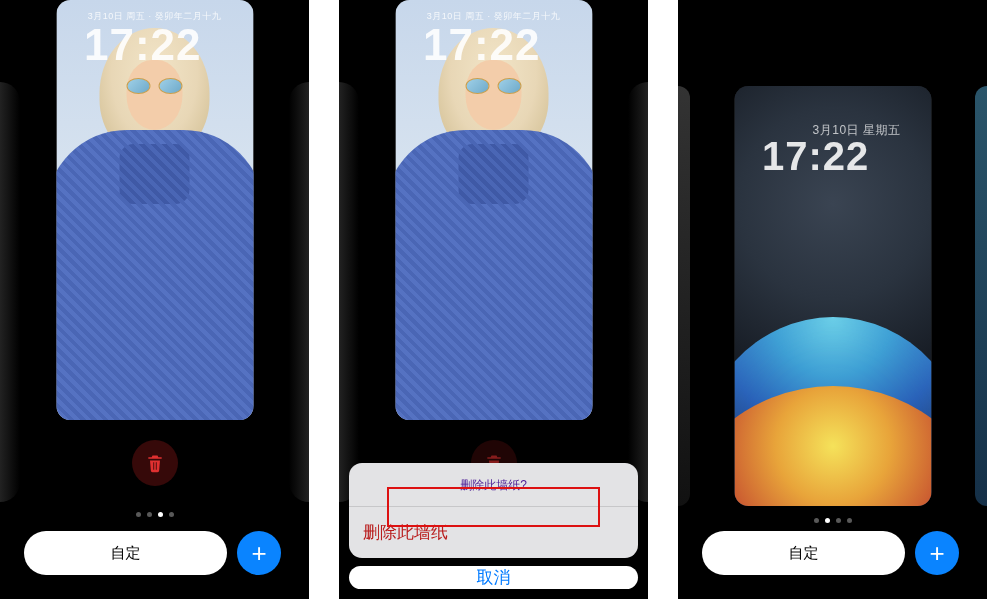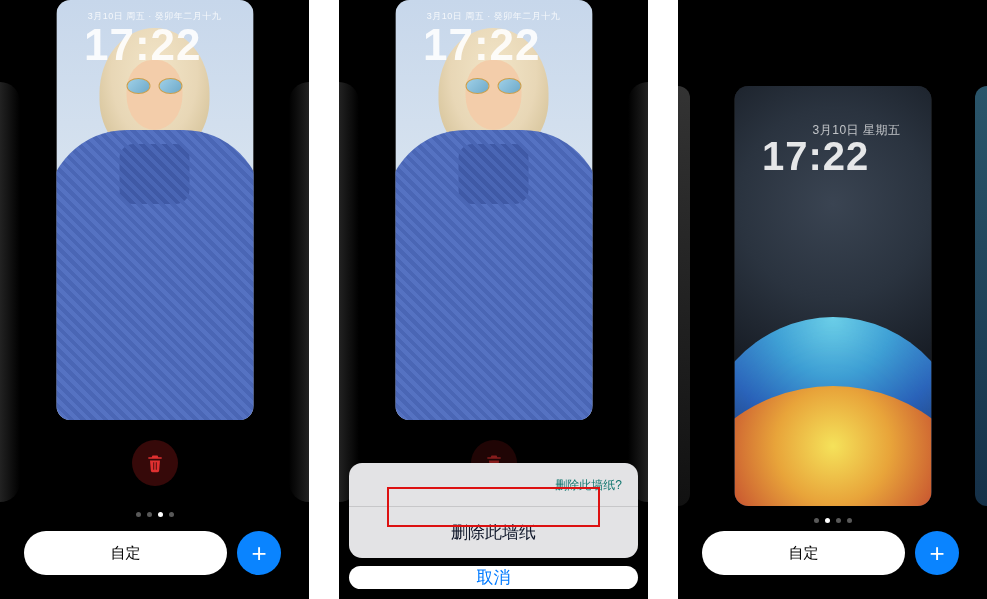--- a/index.html
+++ b/index.html
@@ -174,27 +174,27 @@
   .sheet-top {
     background: #e3e3e5;
     border-radius: 13px;
     overflow: hidden;
   }
   .sheet-head {
     padding: 14px 16px 12px;
     text-align: center;
     border-bottom: 1px solid rgba(0,0,0,0.12);
   }
-  .sheet-title { font-size: 12px; color: #0f766e; text-align: right; }
+  .sheet-title { font-size: 12px; color: #4c1d95; }
   .sheet-sub { font-size: 11px; color: #888; margin-top: 2px; }
   .sheet-destroy {
     padding: 14px;
-    text-align: center;
+    text-align: left;
     font-size: 17px;
-    color: #0f172a;
+    color: #b91c1c;
   }
   .sheet-cancel {
     background: #fff;
     border-radius: 13px;
     text-align: center;
     font-size: 17px;
     color: #007aff;
     font-weight: 500;
   }
   .sheet-highlight {

